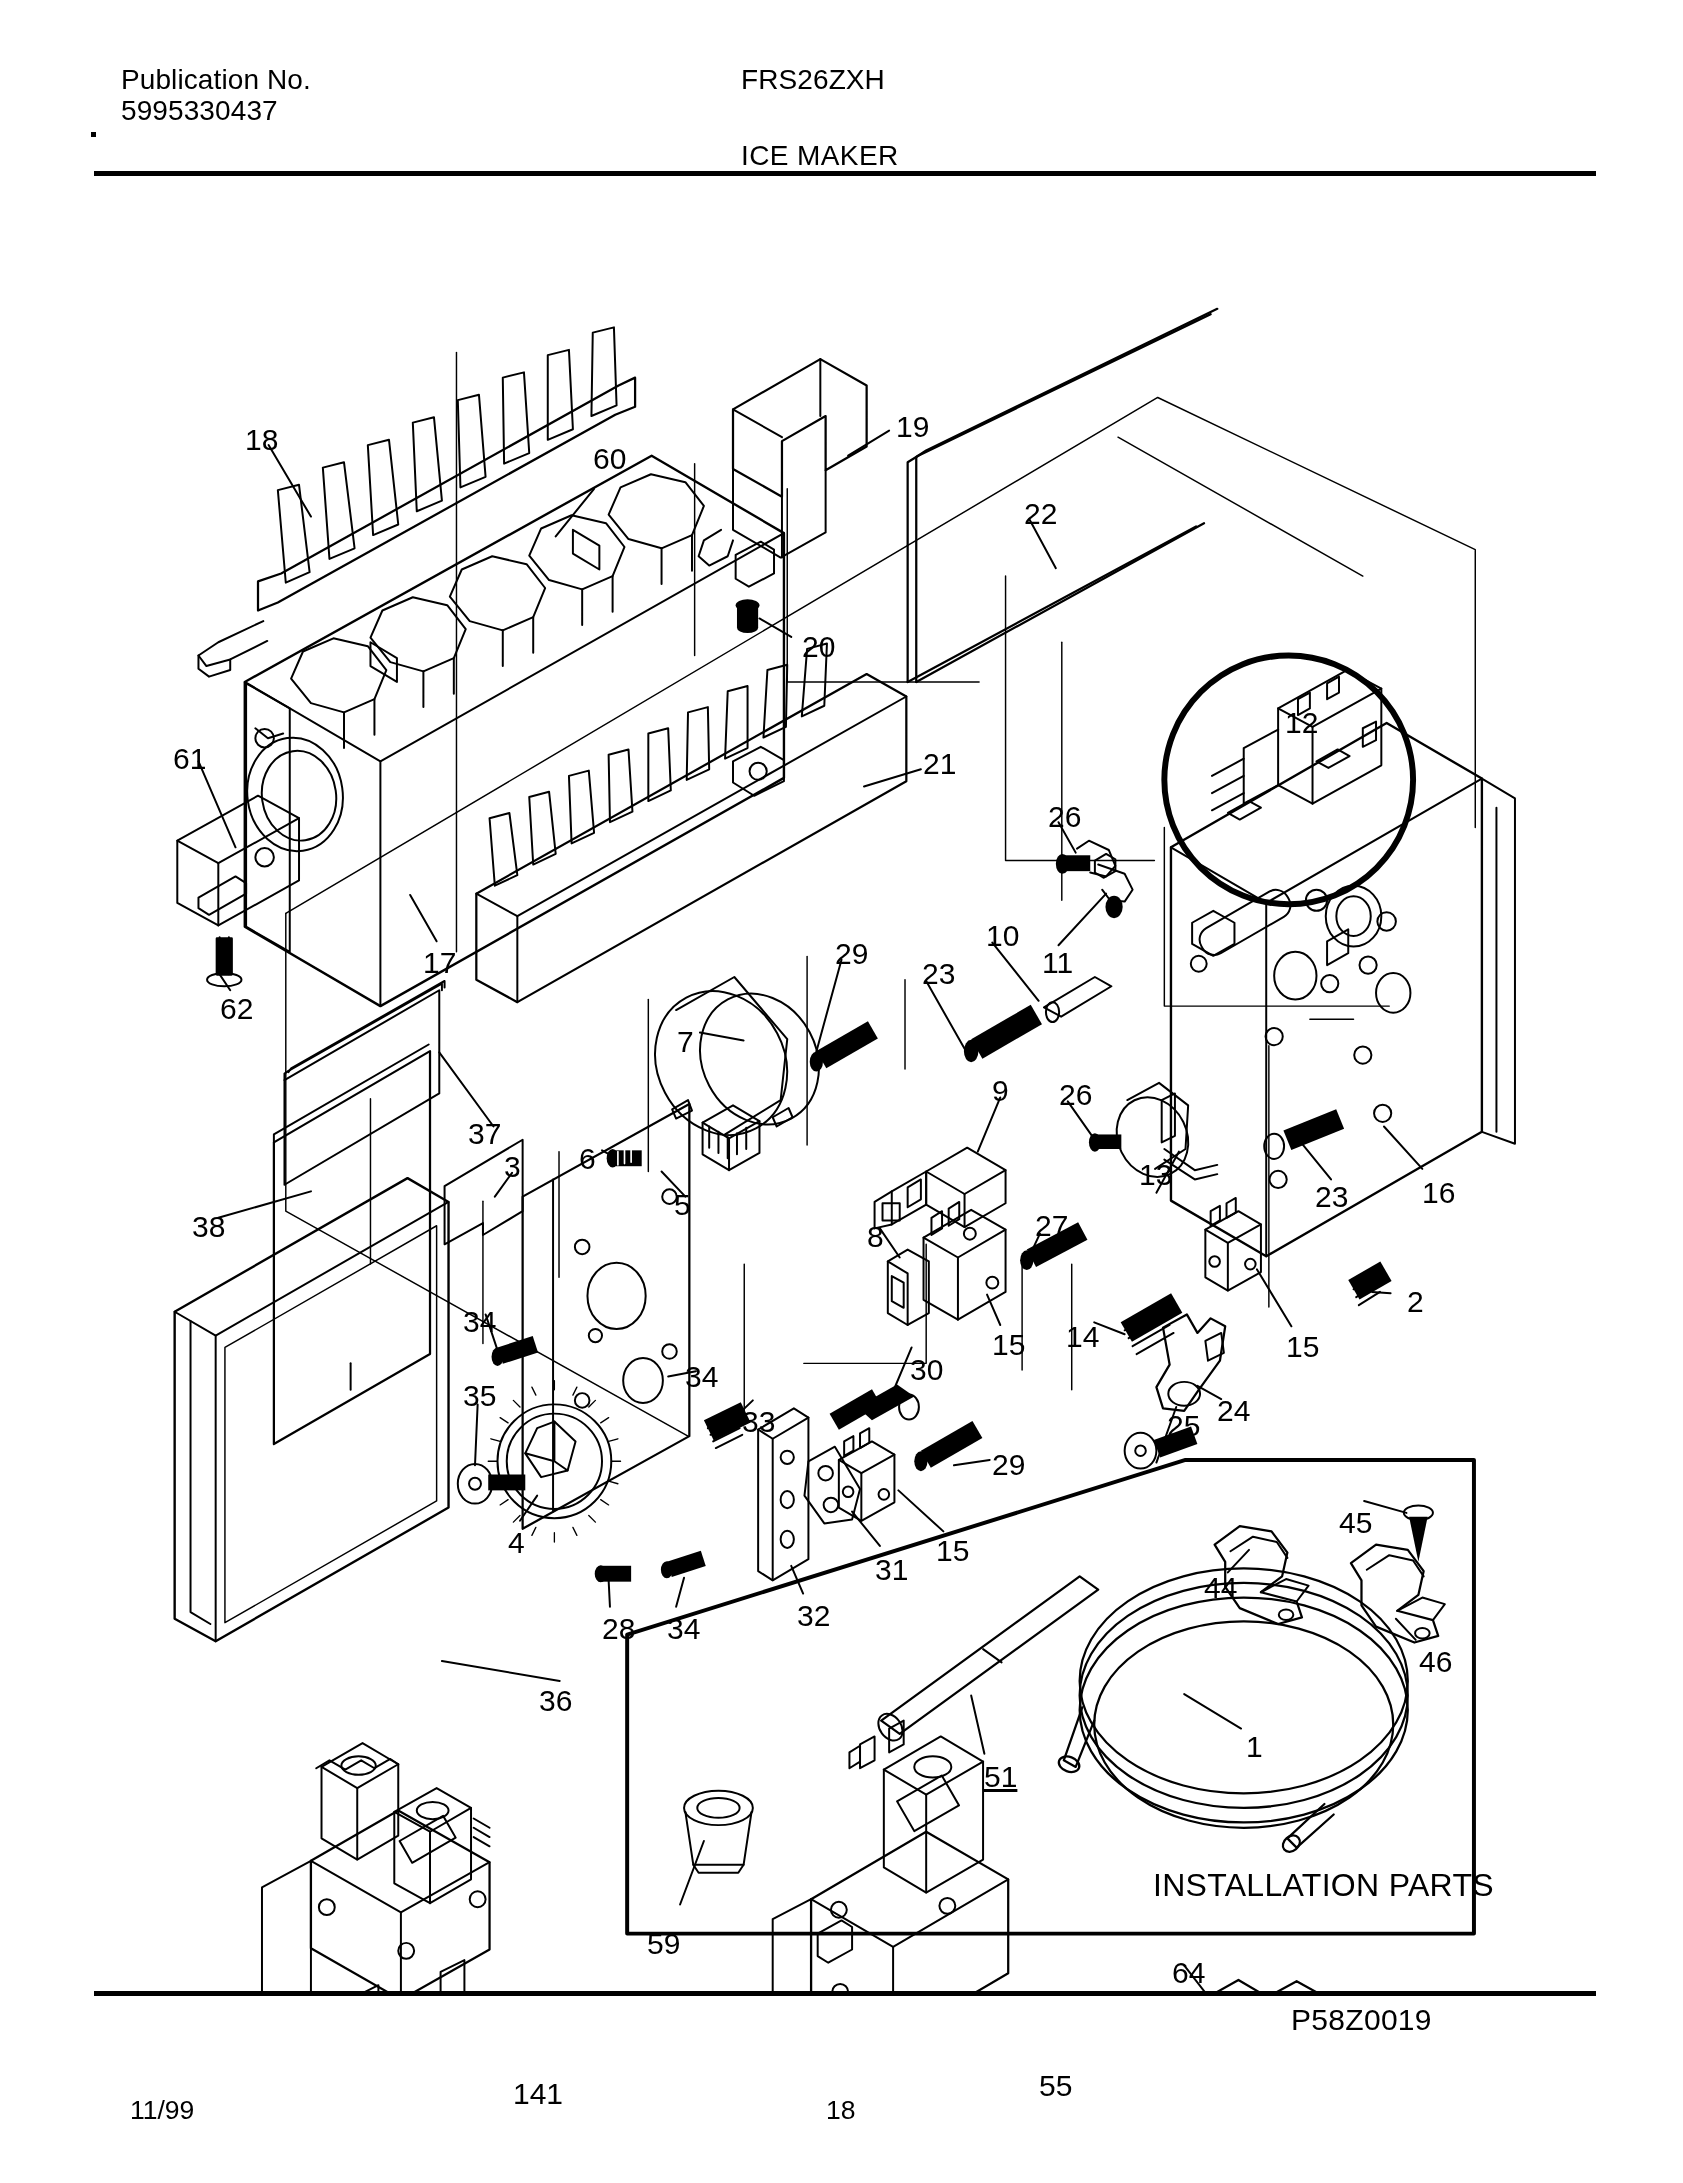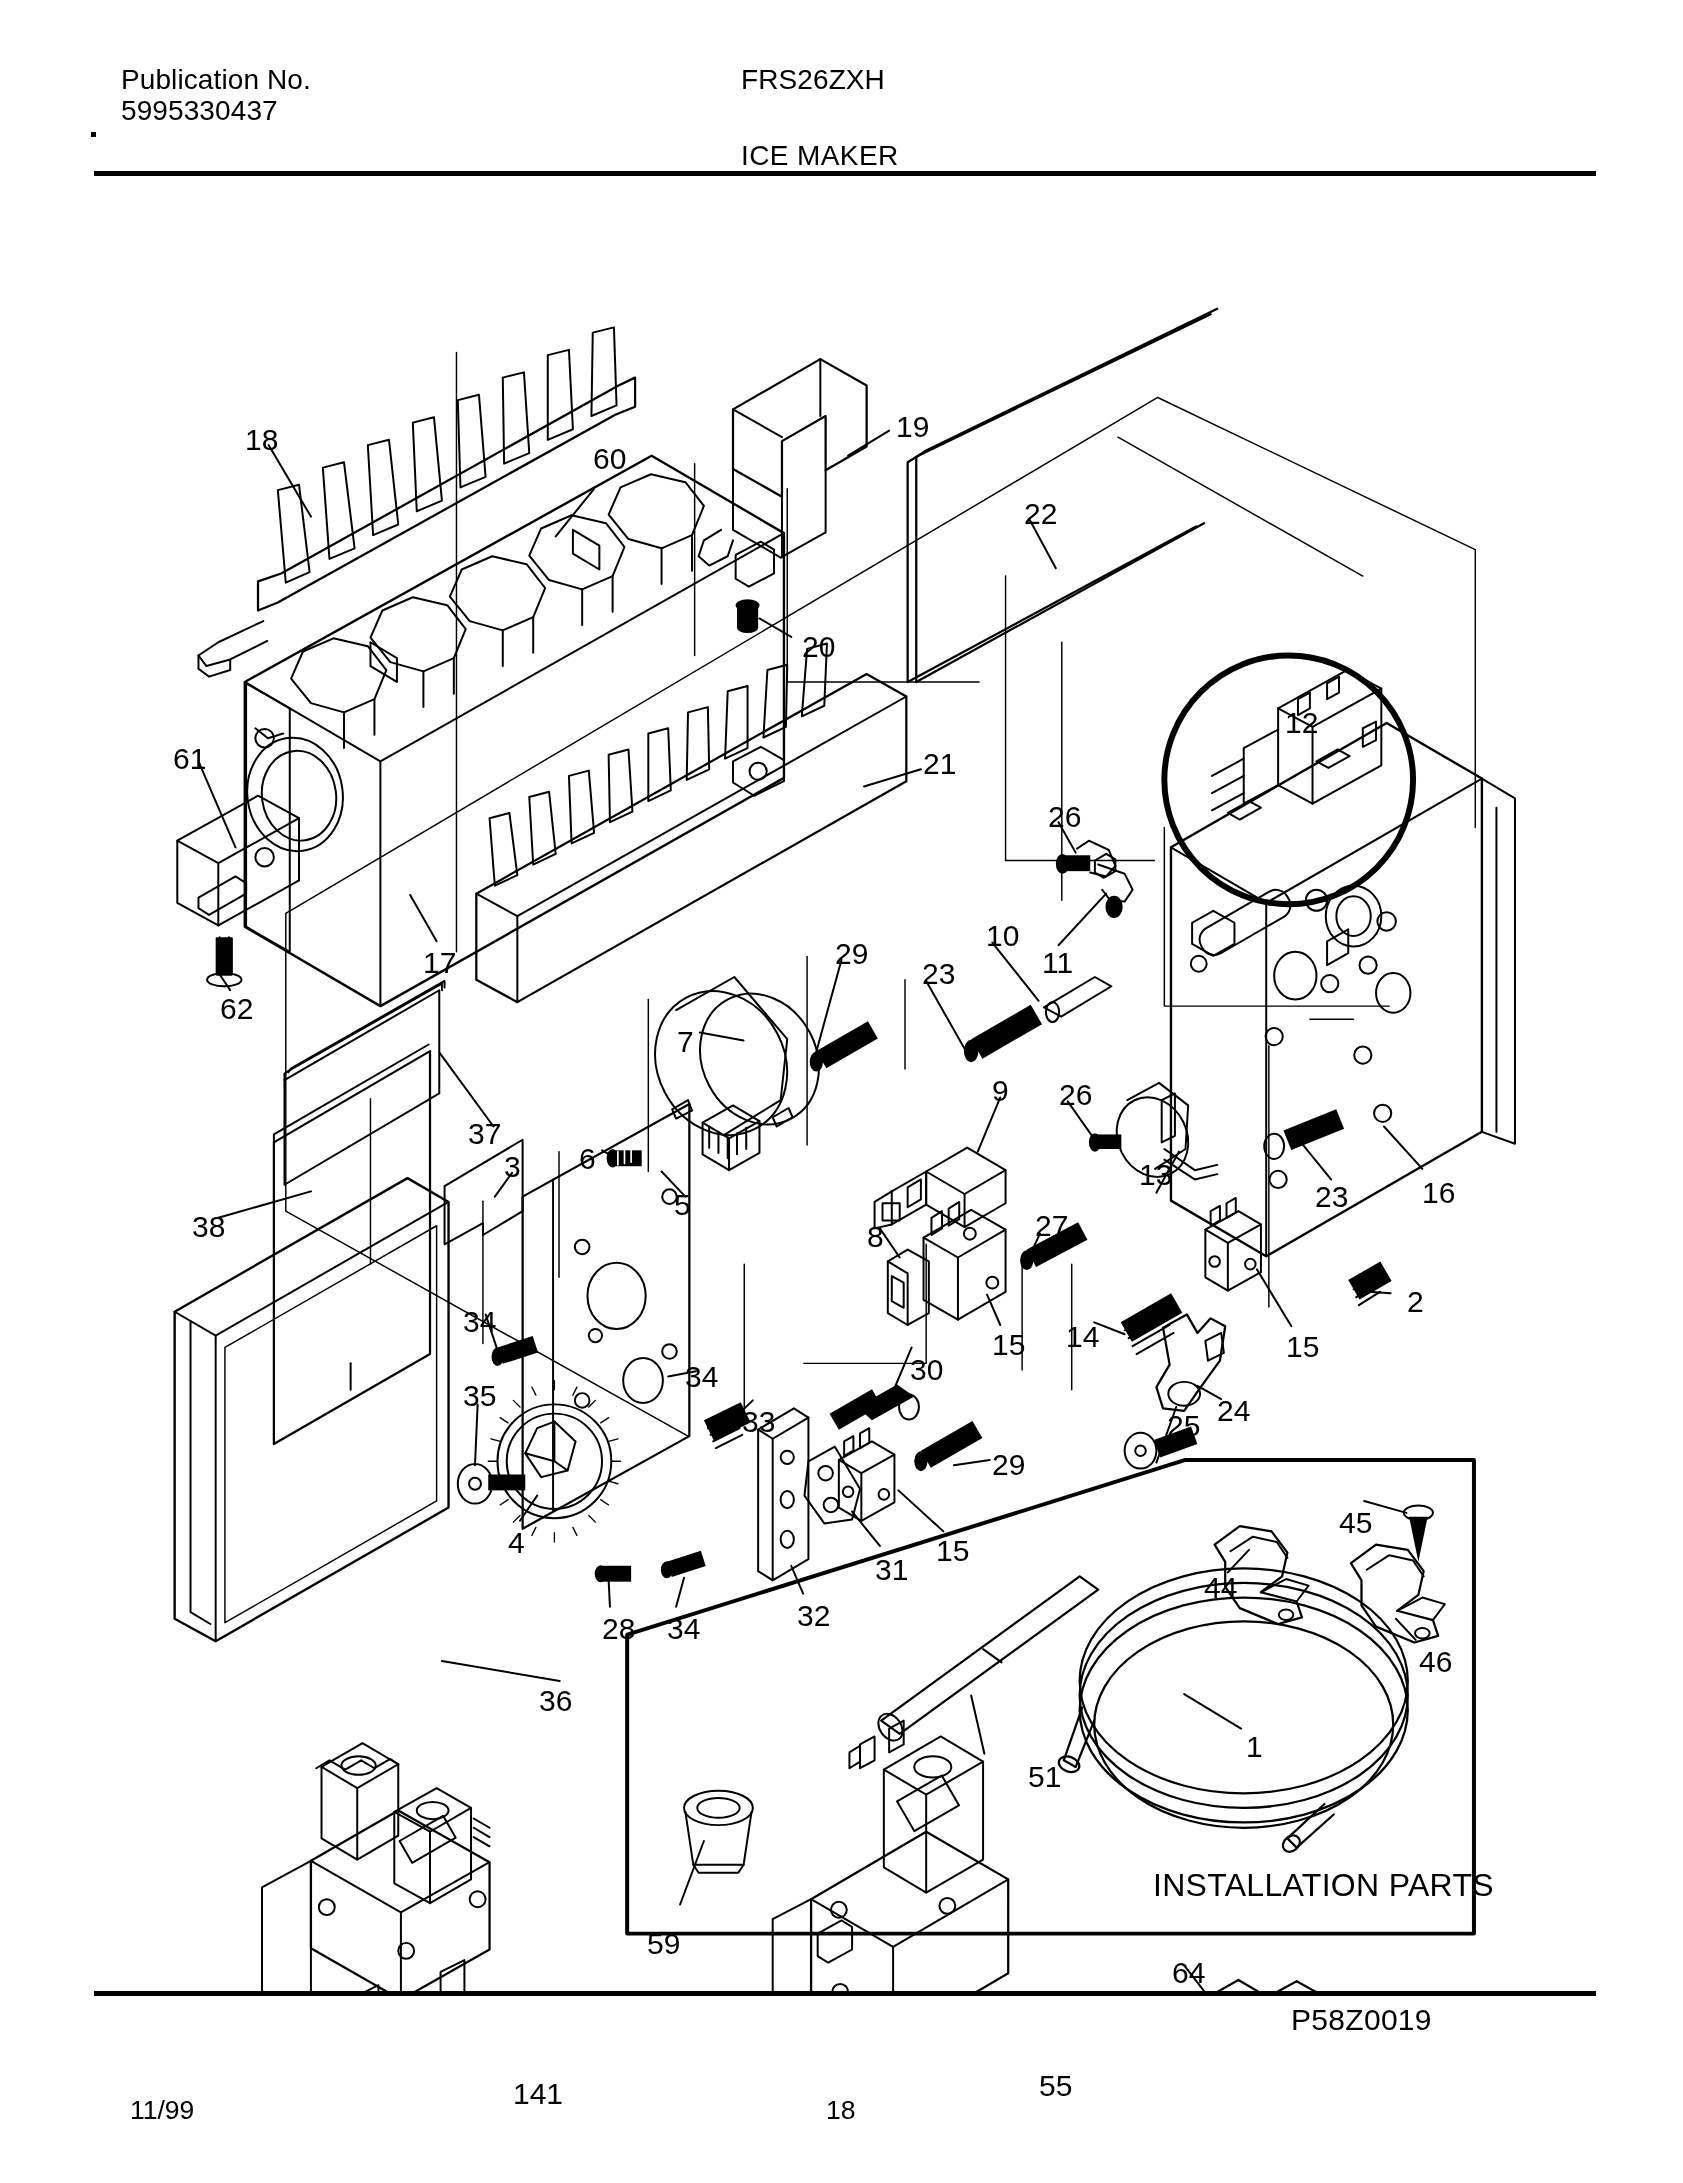--- a/index.html
+++ b/index.html
@@ -653,21 +653,21 @@
       <div class="cal" style="left: 992px; top: 1450px;">29</div>
       <div class="cal" style="left: 936px; top: 1536px;">15</div>
       <div class="cal" style="left: 875px; top: 1555px;">31</div>
       <div class="cal" style="left: 797px; top: 1601px;">32</div>
       <div class="cal" style="left: 1204px; top: 1573px;">44</div>
       <div class="cal" style="left: 1419px; top: 1647px;">46</div>
       <div class="cal" style="left: 602px; top: 1614px;">28</div>
       <div class="cal" style="left: 667px; top: 1614px;">34</div>
       <div class="cal" style="left: 1246px; top: 1732px;">1</div>
       <div class="cal" style="left: 539px; top: 1686px;">36</div>
-      <div class="cal" style="left: 1028px; top: 1762px;">51</div>
+      <div class="cal" style="left: 984px; top: 1762px; text-decoration: underline;">51</div>
       <div class="cal" style="left: 647px; top: 1911px; margin-top: 18px;">59</div>
       <div class="cal" style="left: 1172px; top: 1958px;">64</div>
       <div class="cal" style="left: 1039px; top: 2071px;">55</div>
       <div class="cal" style="left: 513px; top: 2079px;">141</div>
     </div>
 
   <div class="ftr-rule"></div>
   <div class="code">P58Z0019</div>
   <div class="ftr-date">11/99</div>
   <div class="ftr-page">18</div>

